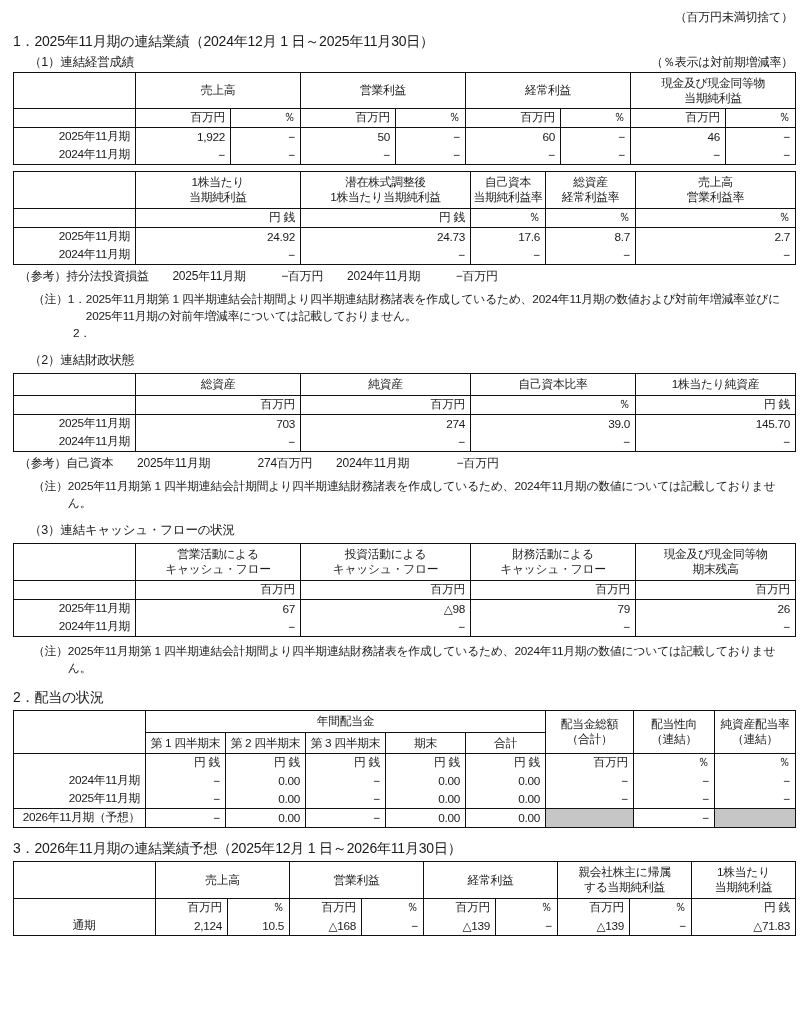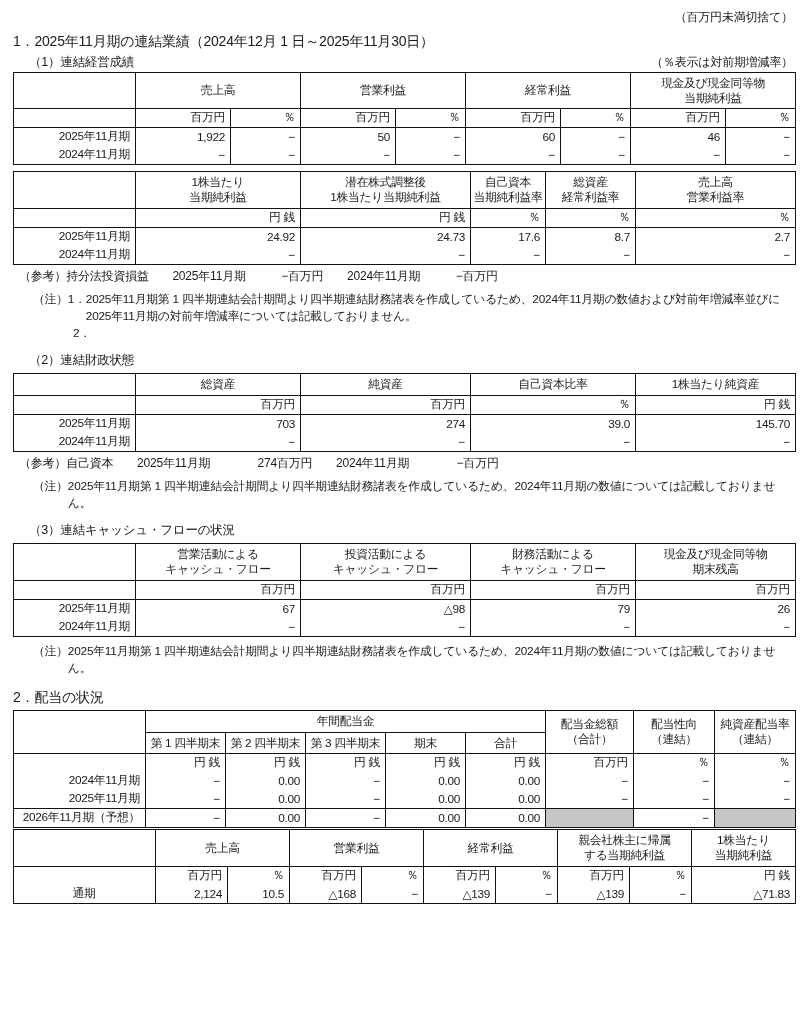--- a/index.html
+++ b/index.html
@@ -434,20 +434,21 @@
         <td class="c-num">−</td>
         <td class="c-num">0.00</td>
         <td class="c-num">0.00</td>
         <td class="c-num shaded"></td>
         <td class="c-num">−</td>
         <td class="c-num shaded"></td>
       </tr>
     </tbody>
   </table>
 
+  <div class="sec-title" style="padding-top:12px">3．2026年11月期の連結業績予想（2025年12月 1 日～2026年11月30日）</div>
 
   <table class="fin">
     <colgroup>
       <col style="width:142px">
         <col style="width:72px">
         <col style="width:62px">
       <col style="width:72px">
         <col style="width:62px">
         <col style="width:72px">
       <col style="width:62px">

